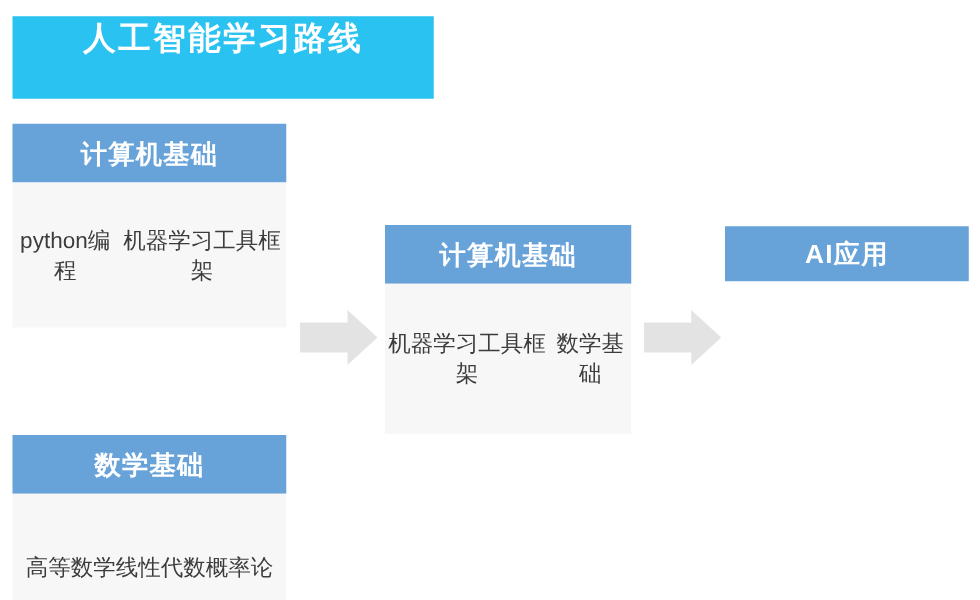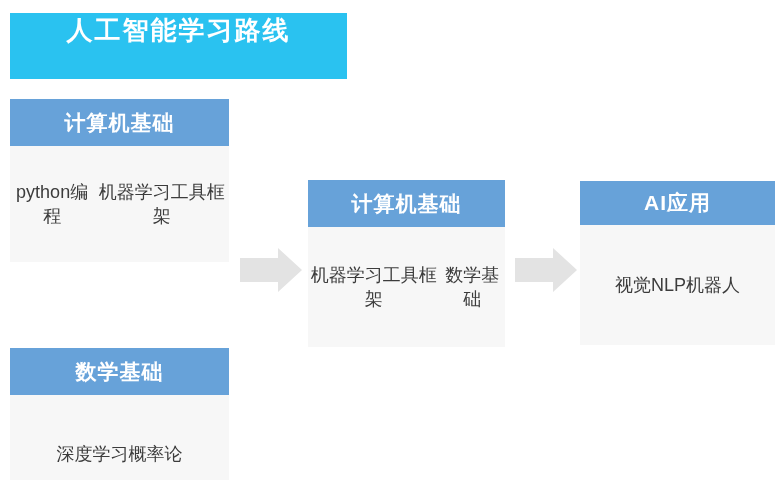--- a/index.html
+++ b/index.html
@@ -87,21 +87,22 @@
     <div class="node-header">计算机基础</div>
     <div class="node-body">
       <div>python编程</div>
       <div>机器学习工具框架</div>
     </div>
   </div>
 
   <div class="node" id="box-math">
     <div class="node-header">数学基础</div>
     <div class="node-body">
-      <div>深度学习</div>
+      <div>高等数学</div>
+      <div>线性代数</div>
       <div>概率论</div>
     </div>
   </div>
 
   <svg class="arrow" id="arrow-1" viewBox="0 0 63 46">
     <polygon points="0,11 38,11 38,1 62,23 38,45 38,35 0,35" fill="#e3e3e3"></polygon>
   </svg>
 
   <div class="node" id="box-ml">
     <div class="node-header">计算机基础</div>
@@ -110,20 +111,15 @@
       <div>数学基础</div>
     </div>
   </div>
 
   <svg class="arrow" id="arrow-2" viewBox="0 0 63 46">
     <polygon points="0,11 38,11 38,1 62,23 38,45 38,35 0,35" fill="#e3e3e3"></polygon>
   </svg>
 
   <div class="node" id="box-ai">
     <div class="node-header">AI应用</div>
-    <div class="node-body">
-      <div>视觉</div>
-      <div>NLP</div>
-      <div>机器人</div>
-    </div>
   </div>
 
 </div>
 
 </body></html>

